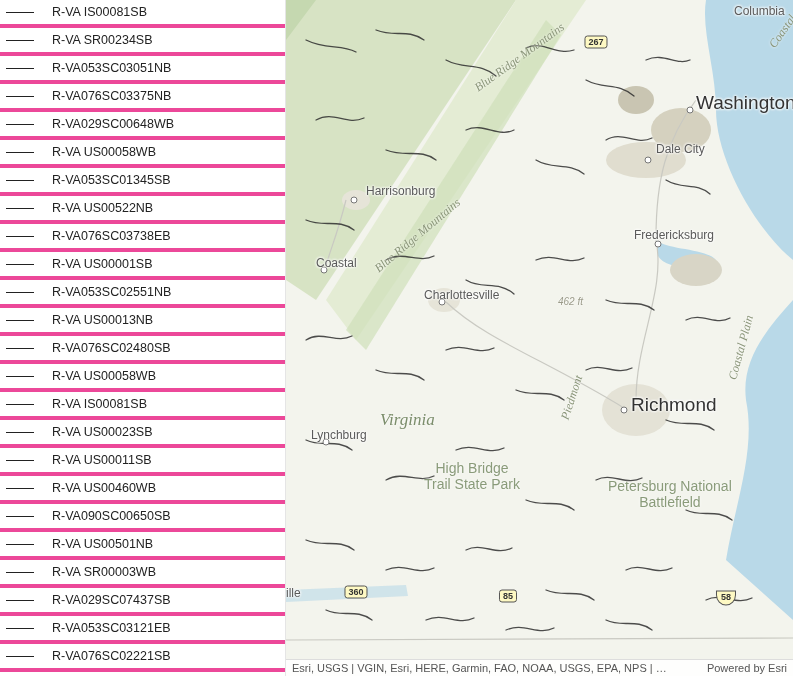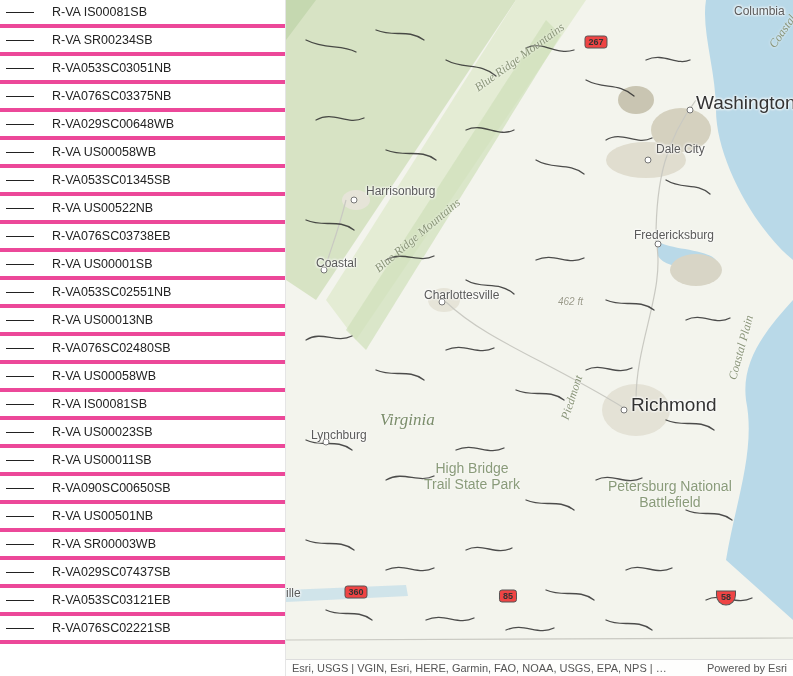--- a/index.html
+++ b/index.html
@@ -72,21 +72,21 @@
     position: absolute;
     font-size: 14px;
     color: #8a9b7a;
     text-align: center;
     white-space: nowrap;
     text-shadow: 0 0 3px #fff;
     pointer-events: none;
   }
   .shield {
     position: absolute; font-size: 9px; font-weight: bold; color: #333;
-    background: #ef4444; border: 1px solid #555; border-radius: 3px;
+    background: #fef9c3; border: 1px solid #555; border-radius: 3px;
     padding: 1px 3px; line-height: 1; transform: translate(-50%,-50%);
     pointer-events: none;
   }
   .shield.us { border-radius: 0 0 50% 50% / 0 0 70% 70%; padding: 1px 4px 3px; }
   .elev {
     position: absolute; font-size: 10px; color: #9b9b8a; font-style: italic;
     pointer-events: none; text-shadow: 0 0 2px #fff;
   }
 
   .attrib {
@@ -165,20 +165,24 @@
         <div class="line-swatch"></div>
         <div class="list-label">R-VA IS00081SB</div>
       </div>
       <div class="list-row">
         <div class="line-swatch"></div>
         <div class="list-label">R-VA US00023SB</div>
       </div>
       <div class="list-row">
         <div class="line-swatch"></div>
         <div class="list-label">R-VA US00011SB</div>
+      </div>
+      <div class="list-row">
+        <div class="line-swatch"></div>
+        <div class="list-label">R-VA US00460WB</div>
       </div>
       <div class="list-row">
         <div class="line-swatch"></div>
         <div class="list-label">R-VA090SC00650SB</div>
       </div>
       <div class="list-row">
         <div class="line-swatch"></div>
         <div class="list-label">R-VA US00501NB</div>
       </div>
       <div class="list-row">

